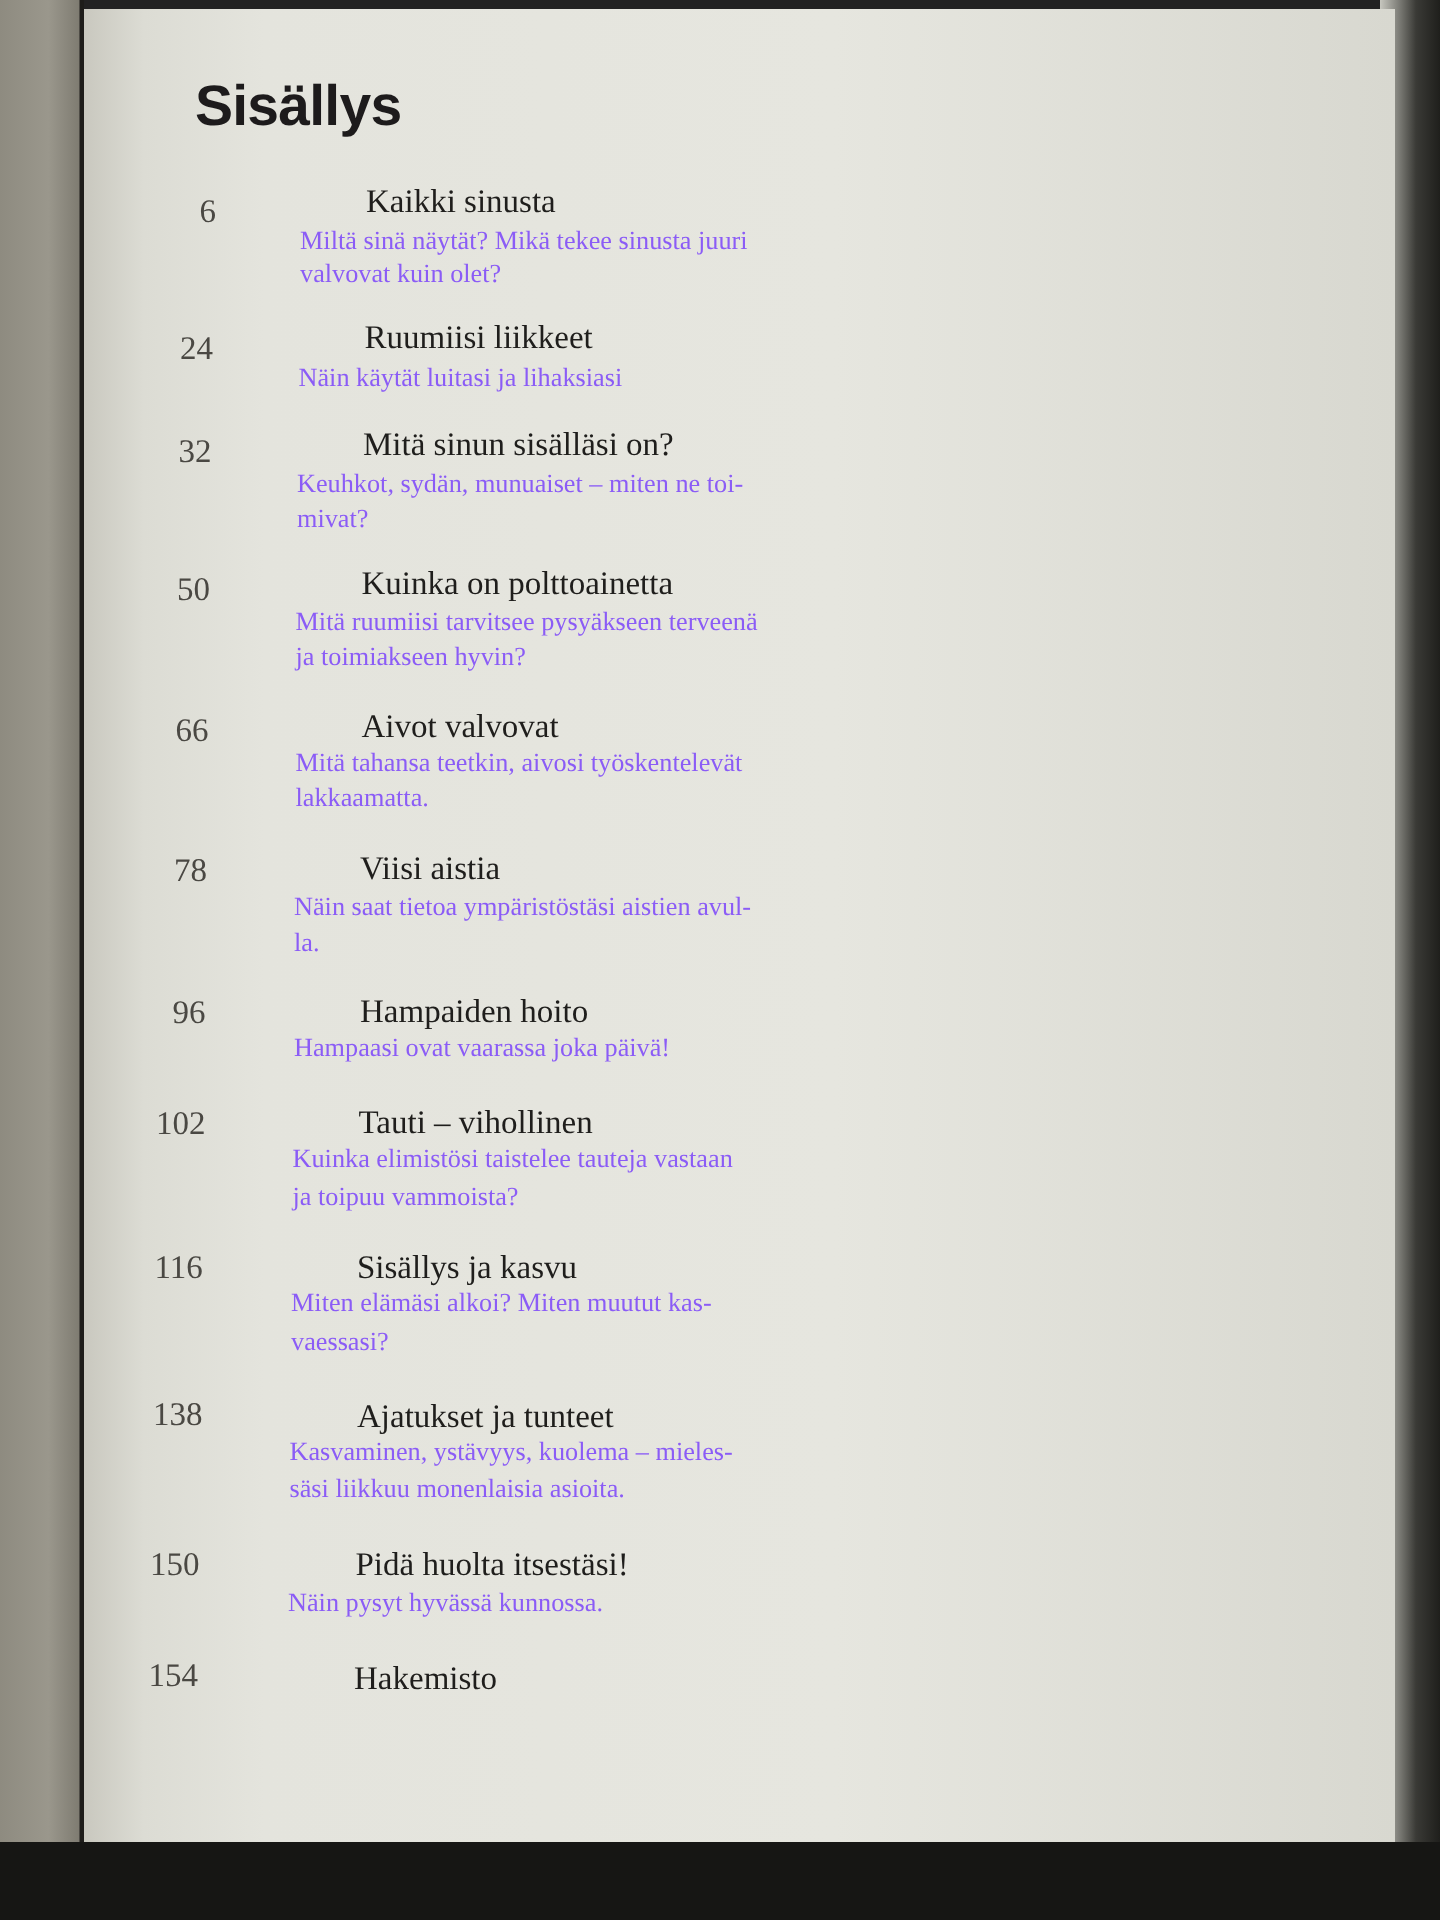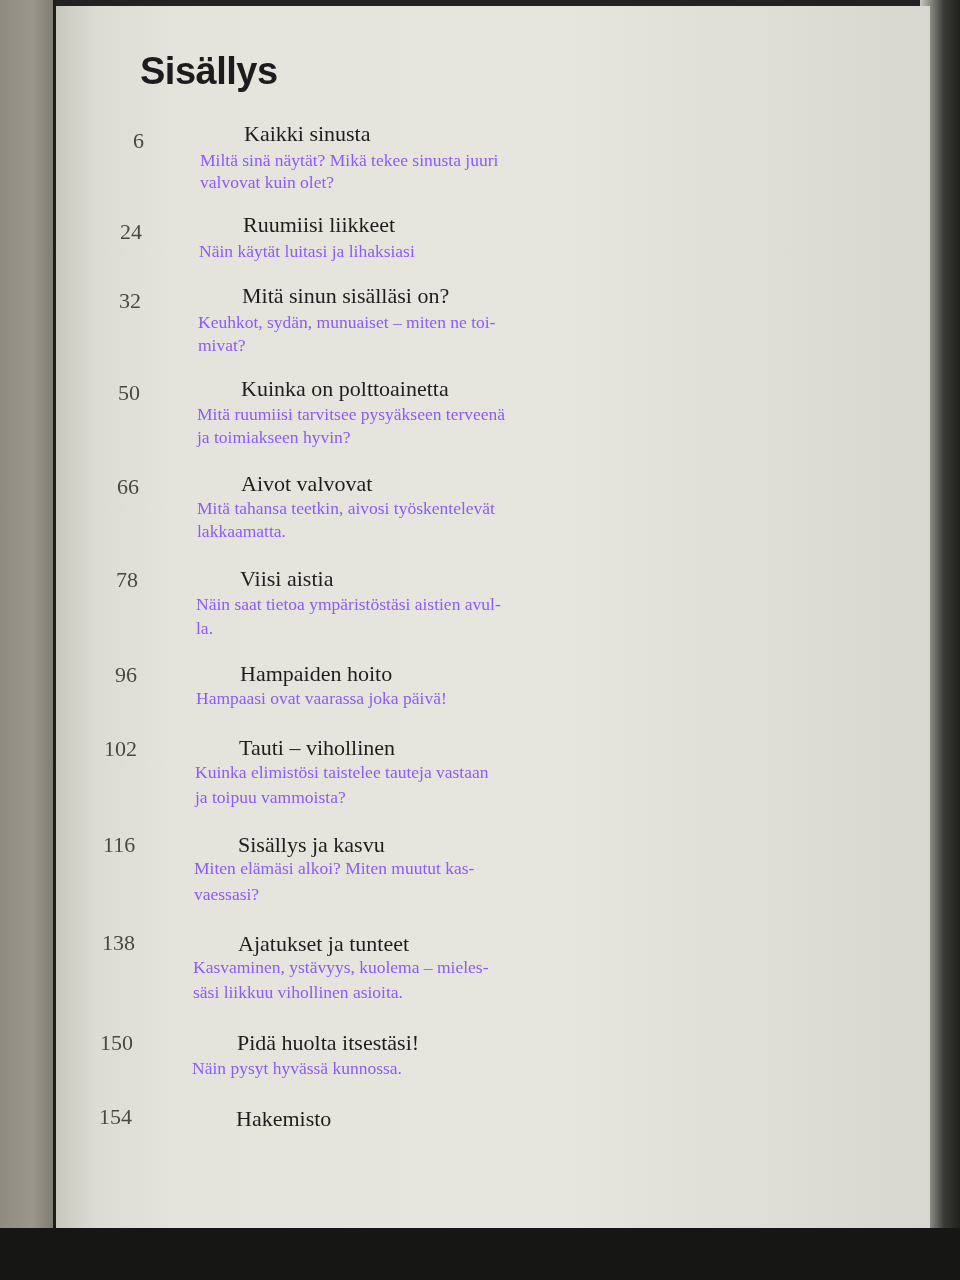--- a/index.html
+++ b/index.html
@@ -28,21 +28,21 @@
       position:absolute; left:920px; top:0; width:40px; height:1240px;
       background:linear-gradient(90deg,#c7c7bf,#3a3a36 60%,#1f1f1c);
     }
     .bottom-surface {
       position:absolute; left:0; top:1228px; width:960px; height:52px;
       background:#161614;
     }
     .title {
       position:absolute; left:130px; top:50px;
       font-family:"Liberation Sans", sans-serif; font-weight:bold;
-      font-size:38px; color:#1d1b1c; letter-spacing:-0.5px;margin-left:10px;
+      font-size:38px; color:#1d1b1c; letter-spacing:-0.5px;
     }
     .toc { position:absolute; left:0; top:0; }
     .entry { position:absolute; }
     .num {
       position:absolute; font-size:22px; color:#4a4843;
     }
     .head {
       position:absolute; font-size:22px; color:#1f1e1c; white-space:nowrap;margin-left:44px;
     }
     .desc {
@@ -122,21 +122,21 @@
     <span class="num" style="left:103px;top:832px">116</span>
     <span class="head" style="left:194px;top:832px">Sisällys ja kasvu</span>
     <span class="desc" style="left:194px;top:857px">Miten elämäsi alkoi? Miten muutut kas-</span>
     <span class="desc" style="left:194px;top:883px">vaessasi?</span>
   </div>
 
   <div class="entry">
     <span class="num" style="left:102px;top:930px">138</span>
     <span class="head" style="left:194px;top:931px">Ajatukset ja tunteet</span>
     <span class="desc" style="left:193px;top:956px">Kasvaminen, ystävyys, kuolema – mieles-</span>
-    <span class="desc" style="left:193px;top:981px">säsi liikkuu vihollinen asioita.</span>
+    <span class="desc" style="left:193px;top:981px">säsi liikkuu monenlaisia asioita.</span>
   </div>
 
   <div class="entry">
     <span class="num" style="left:100px;top:1030px">150</span>
     <span class="head" style="left:193px;top:1030px">Pidä huolta itsestäsi!</span>
     <span class="desc" style="left:192px;top:1057px">Näin pysyt hyvässä kunnossa.</span>
   </div>
 
   <div class="entry">
     <span class="num" style="left:99px;top:1104px">154</span>

